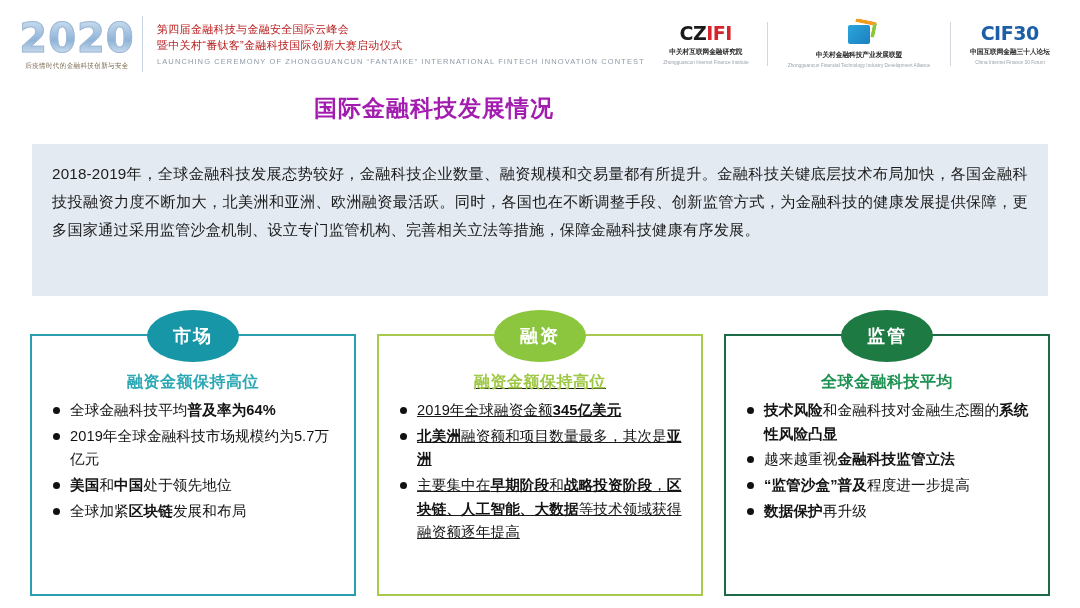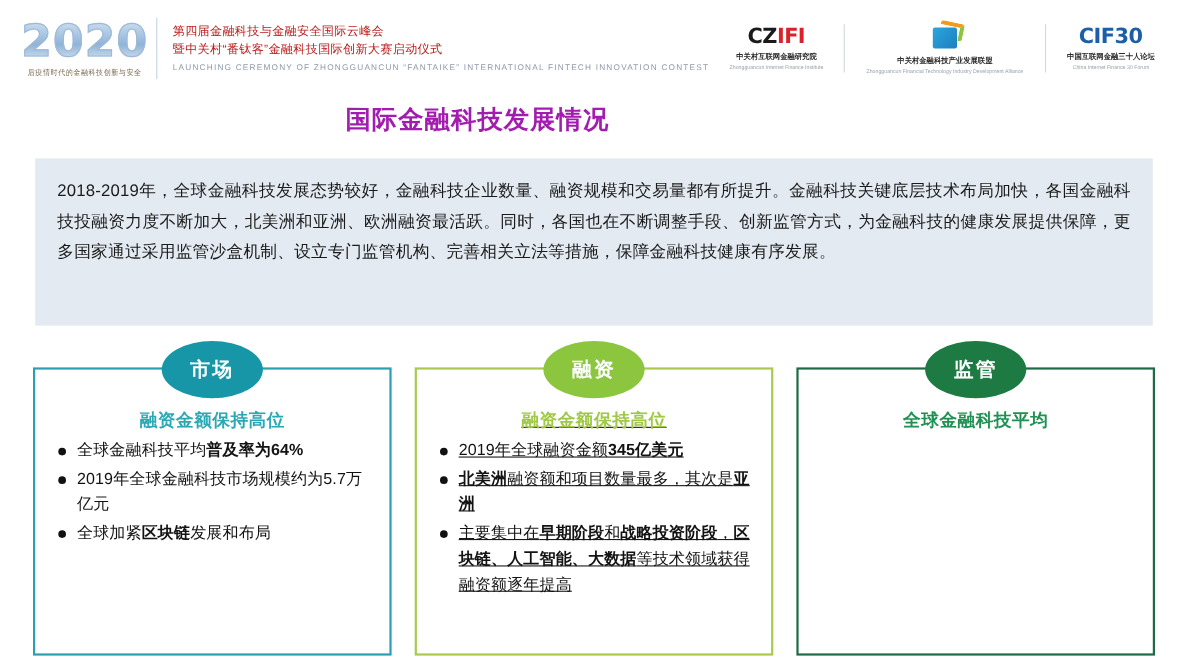--- a/index.html
+++ b/index.html
@@ -296,32 +296,39 @@
 </div>
 
 <div class="cards">
 
   <div class="card" style="border-color: rgb(42, 159, 176);">
     <div class="badge" style="background: rgb(22, 150, 166);">市场</div>
     <div class="card-head" style="color: rgb(44, 168, 181);">融资金额保持高位</div>
     <ul class="bullets">
         <li><span>全球金融科技平均</span><b>普及率为64%</b></li>
         <li><span>2019年全球金融科技市场规模约为5.7万亿元</span></li>
+        <li><b>美国</b><span>和</span><b>中国</b><span>处于领先地位</span></li>
         <li><span>全球加紧</span><b>区块链</b><span>发展和布局</span></li>
       </ul>
   </div>
 
   <div class="card" style="border-color: rgb(169, 201, 79); text-decoration: underline;">
     <div class="badge" style="background: rgb(140, 198, 63);">融资</div>
     <div class="card-head" style="color: rgb(159, 200, 70);">融资金额保持高位</div>
     <ul class="bullets">
         <li><span>2019年全球融资金额</span><b>345亿美元</b></li>
         <li><b>北美洲</b><span>融资额和项目数量最多，其次是</span><b>亚洲</b></li>
         <li><span>主要集中在</span><b>早期阶段</b><span>和</span><b>战略投资阶段</b><span>，</span><b>区块链、人工智能、大数据</b><span>等技术领域获得融资额逐年提高</span></li>
       </ul>
   </div>
 
   <div class="card" style="border-color: rgb(28, 107, 70);">
     <div class="badge" style="background: rgb(28, 122, 66);">监管</div>
     <div class="card-head" style="color: rgb(31, 145, 83);">全球金融科技平均</div>
+    <ul class="bullets">
+        <li><b>技术风险</b><span>和金融科技对金融生态圈的</span><b>系统性风险凸显</b></li>
+        <li><span>越来越重视</span><b>金融科技监管立法</b></li>
+        <li><b>“监管沙盒”普及</b><span>程度进一步提高</span></li>
+        <li><b>数据保护</b><span>再升级</span></li>
+      </ul>
   </div>
 
 </div>
 
 </body></html>

